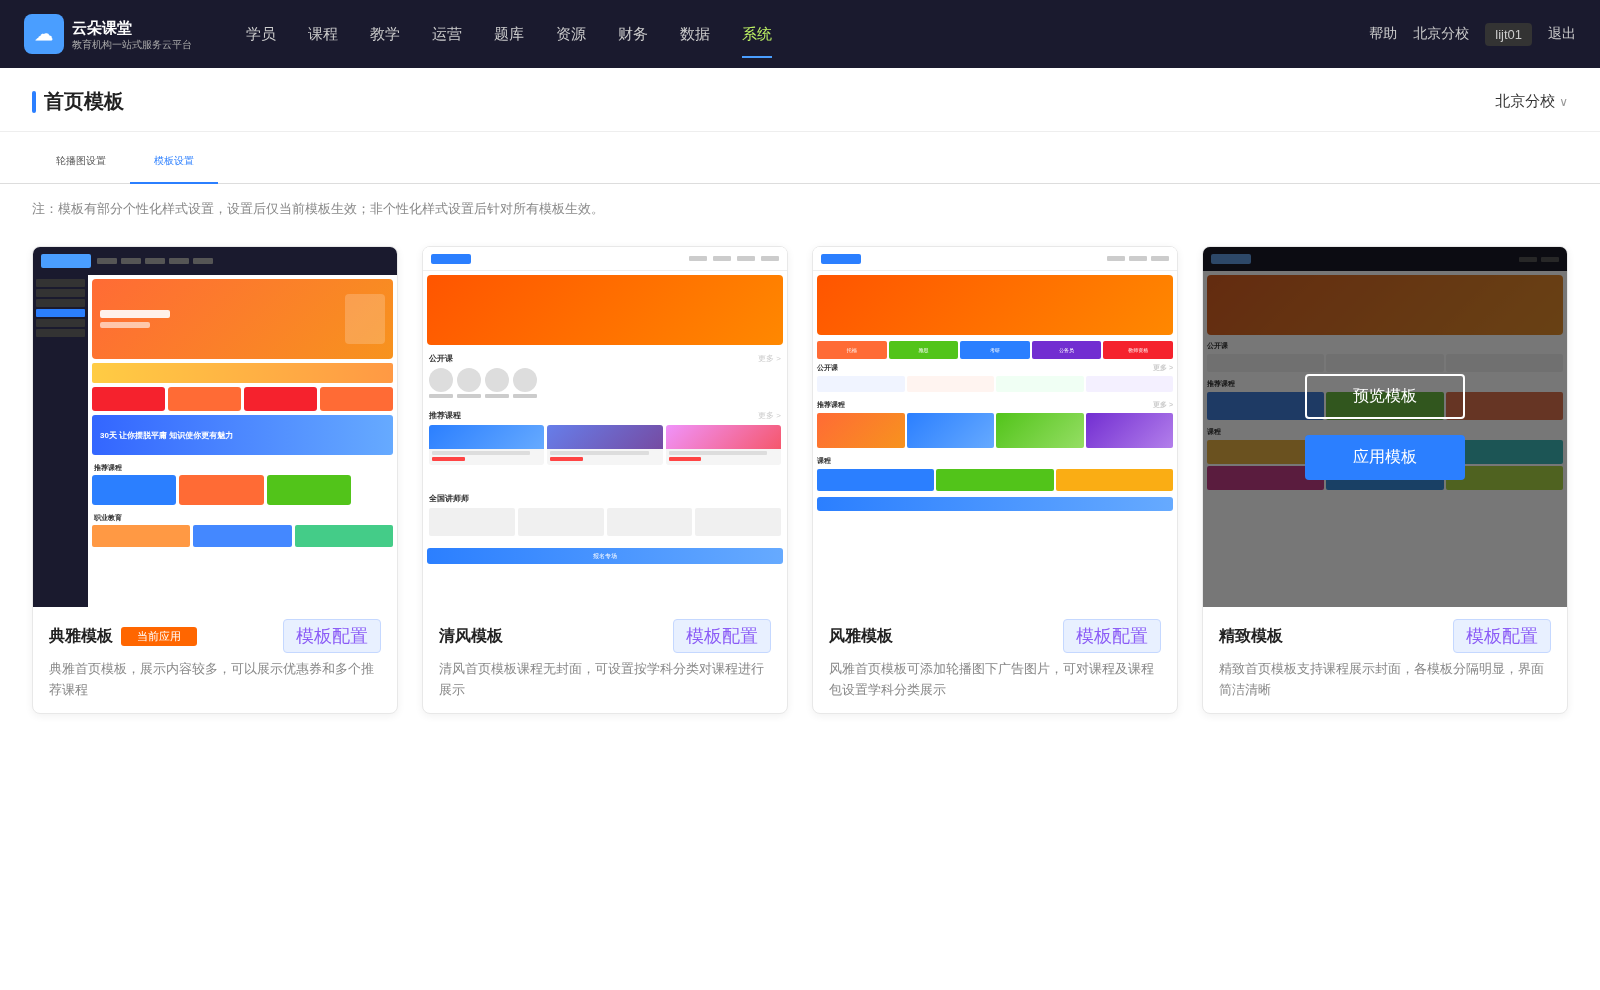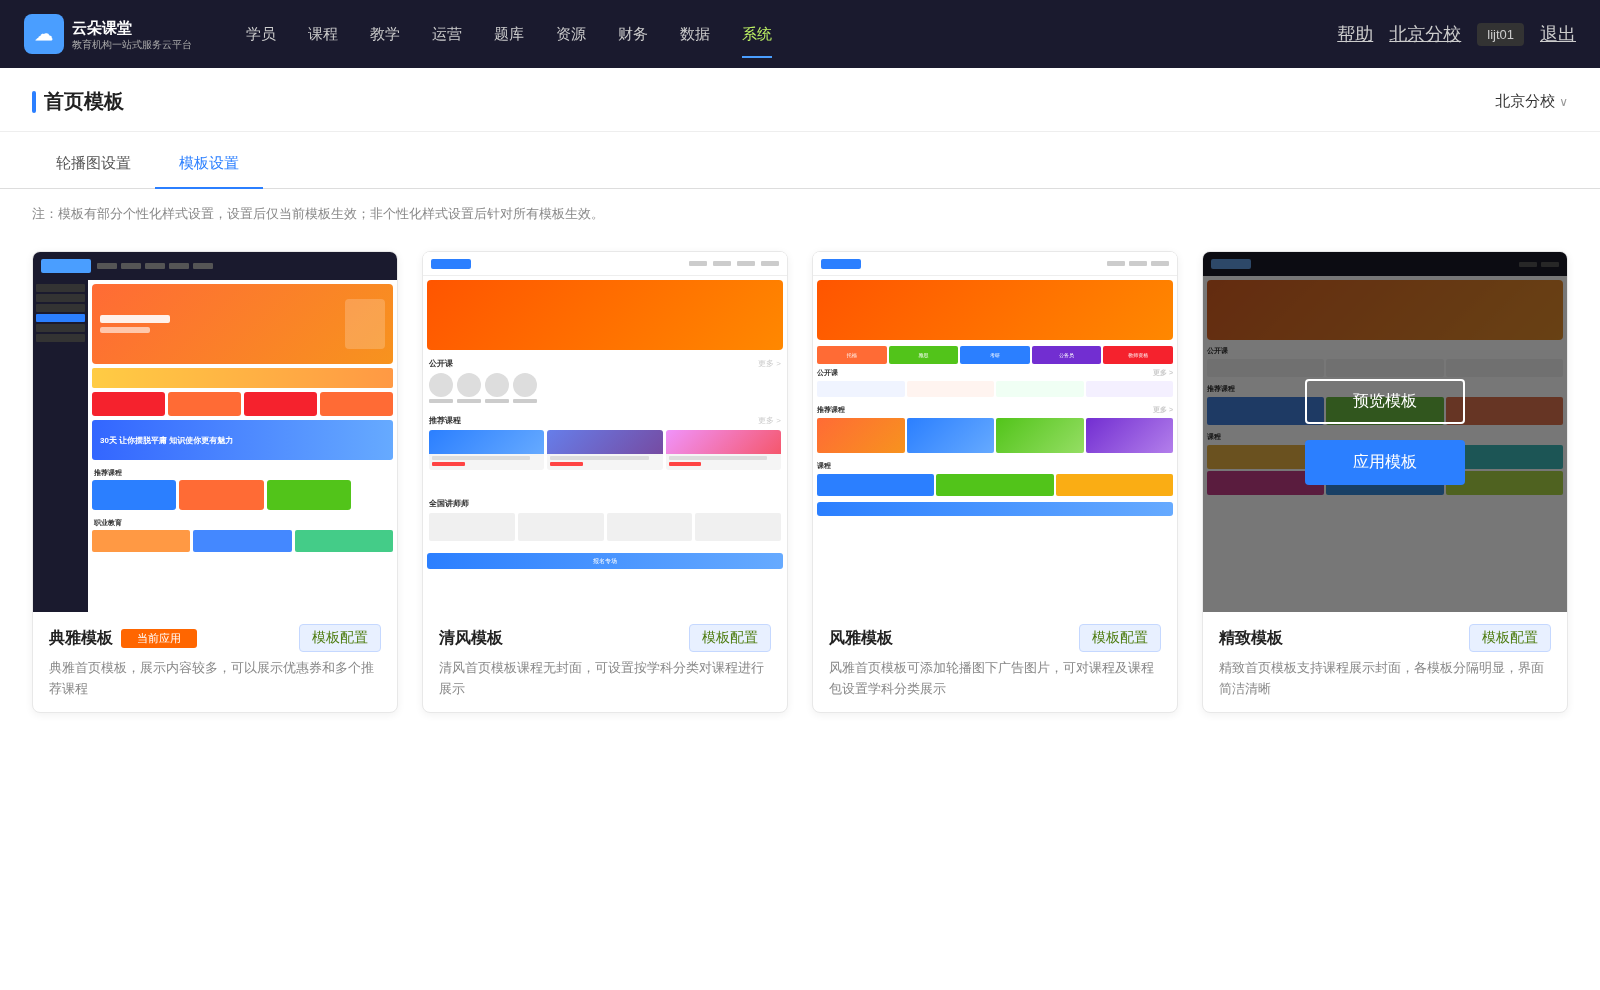--- a/index.html
+++ b/index.html
@@ -64,23 +64,22 @@
       background: #4a9eff;
     }
 
     .navbar-right {
       display: flex;
       align-items: center;
       gap: 16px;
     }
     .navbar-right .nav-link {
       color: #ccc;
-      font-size: 18px;
-      cursor: pointer;
-      text-decoration: underline;
+      font-size: 14px;
+      cursor: pointer;
     }
     .user-badge {
       background: #333;
       color: #ccc;
       padding: 4px 10px;
       border-radius: 4px;
       font-size: 13px;
       cursor: pointer;
     }
 
@@ -125,21 +124,21 @@
 
     
     .tabs-bar {
       padding: 0 32px;
       display: flex;
       border-bottom: 1px solid #ddd;
       margin-top: 8px;
     }
     .tab-item {
       padding: 14px 24px;
-      font-size: 15px;
+      font-size: 10px;
       cursor: pointer;
       color: #555;
       border-bottom: 2px solid transparent;
       margin-bottom: -1px;
     }
     .tab-item.active {
       color: #2b7fff;
       border-bottom: 2px solid #2b7fff;
       font-weight: 500;
     }
@@ -235,24 +234,24 @@
     }
     .badge-current {
       background: #ff6600;
       color: white;
       font-size: 11px;
       padding: 2px 16px;
       border-radius: 3px;
     }
     .btn-config {
       background: #e8f0ff;
-      color: #4d7c0f;
+      color: #8b5cf6;
       border: 1px solid #c5d8ff;
       padding: 4px 12px;
-      font-size: 14px;
+      font-size: 18px;
       border-radius: 4px;
       cursor: pointer;
     }
     .template-desc {
       font-size: 13px;
       color: #888;
       line-height: 1.6;
     }
 
     

